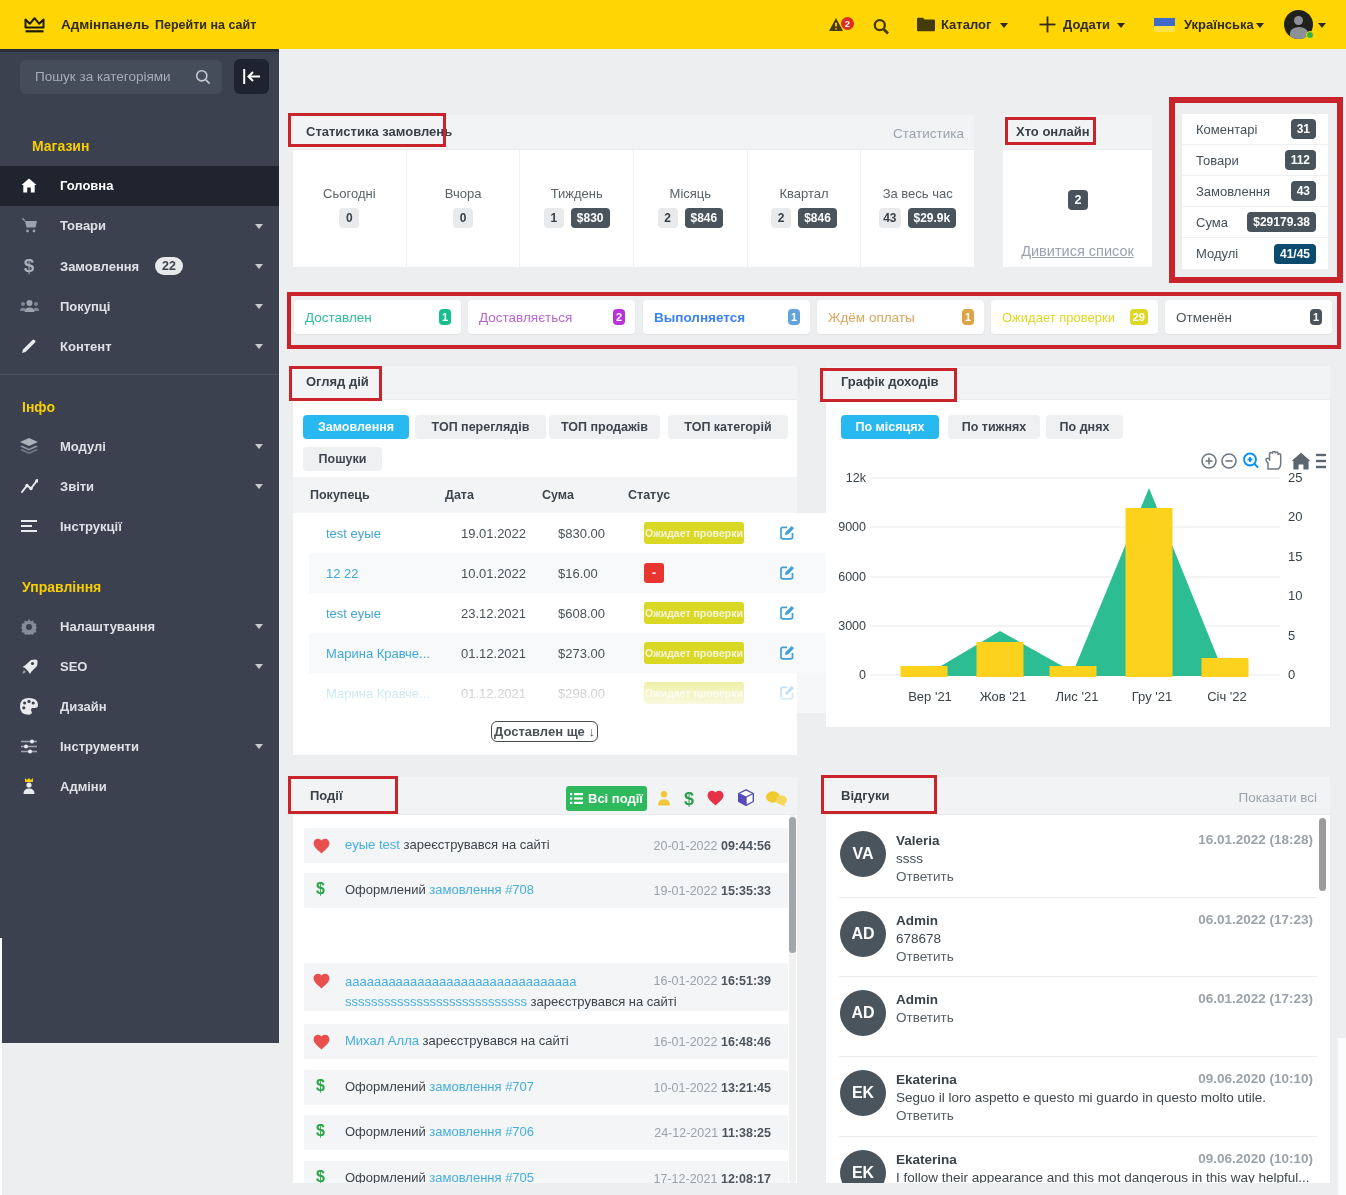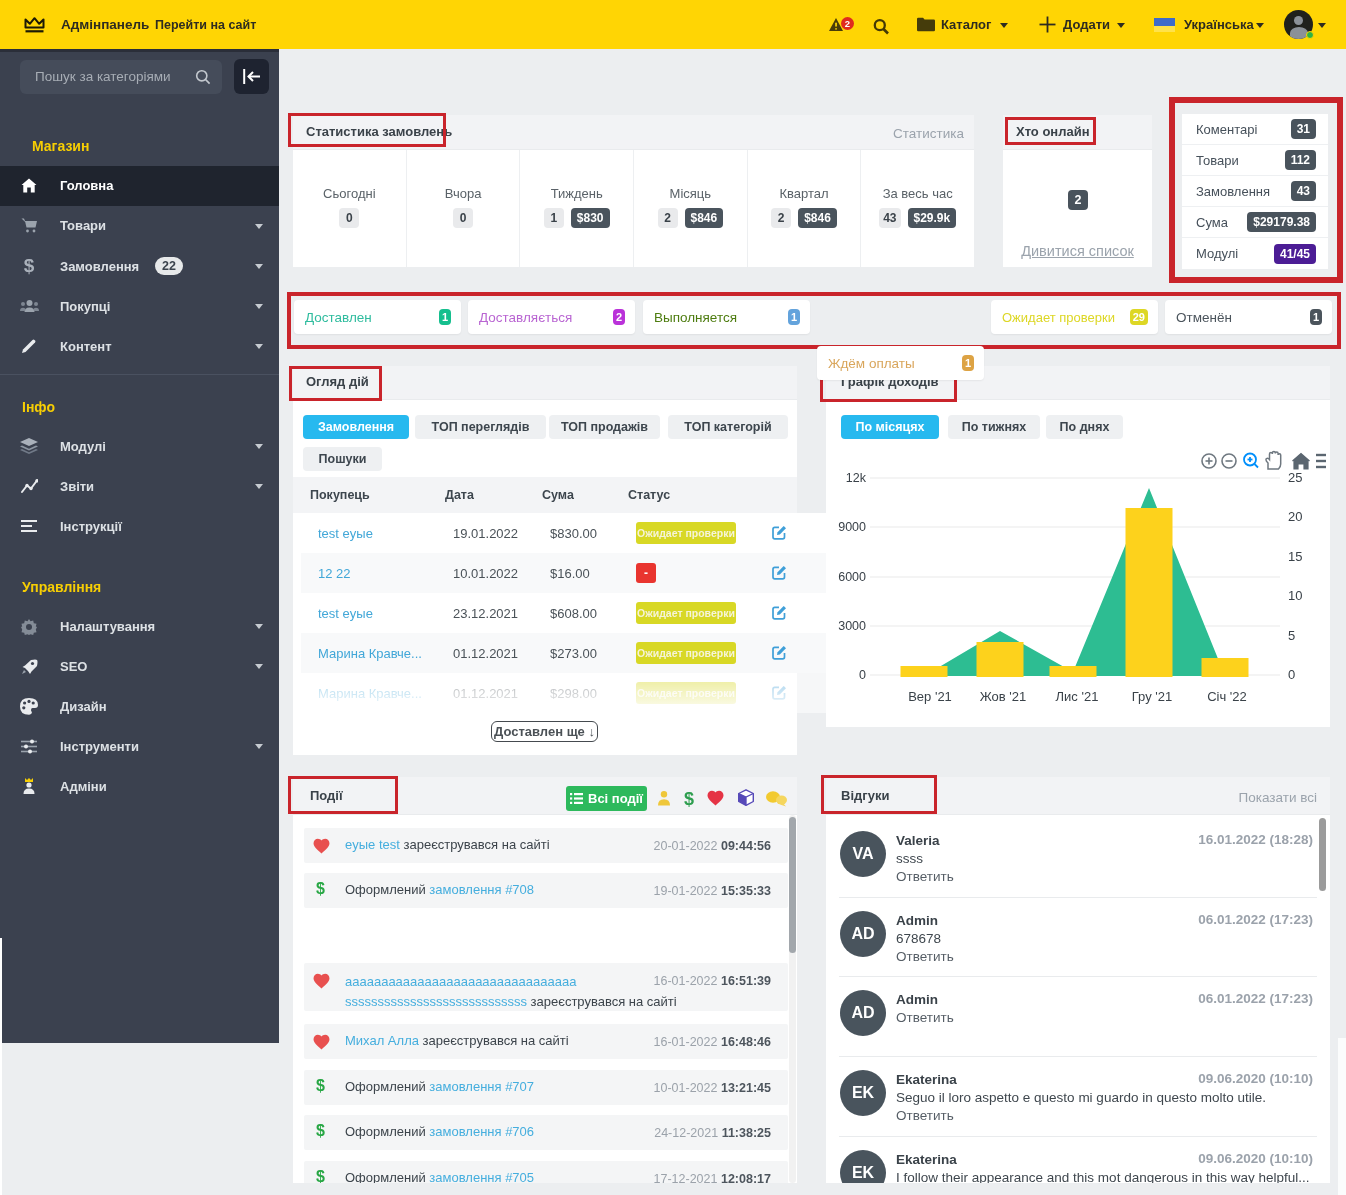--- a/index.html
+++ b/index.html
@@ -19,21 +19,21 @@
 .cnt { background:#e9eaec; color:#3a4249; font-weight:bold; font-size:12px; border-radius:4px; height:20px; min-width:20px; padding:0 4px; display:inline-flex; align-items:center; justify-content:center; }
 .mny { background:#4a545d; color:#fff; font-weight:bold; font-size:12px; border-radius:4px; height:20px; padding:0 6px; display:inline-flex; align-items:center; justify-content:center; }
 .rs-row { height:31px; display:flex; align-items:center; justify-content:space-between; padding:0 12px 0 14px; border-bottom:1px solid #eef0f2; font-size:13px; color:#46505a; }
 .rsb { height:20px; padding:0 6px; min-width:14px; font-size:12px; }
 .pill { position:absolute; top:300px; width:167px; height:34px; background:#fff; border-radius:4px; box-shadow:0 1px 2px rgba(0,0,0,0.06); display:flex; align-items:center; justify-content:space-between; padding:0 10px 0 11px; font-size:13.5px; white-space:nowrap; z-index:10; }
 .pb { min-width:11px; height:16px; padding:0 3px; border-radius:4px; color:#fff; font-size:11px; font-weight:bold; display:inline-flex; align-items:center; justify-content:center; }
 .tab { position:absolute; height:24px; border-radius:4px; background:#eef0f2; color:#3d464e; font-size:12.5px; font-weight:bold; display:flex; align-items:center; justify-content:center; }
 .tab-a { background:#27b9ef; color:#fff; }
 .thead { background:#f3f4f6; font-size:12.5px; font-weight:bold; color:#3d464e; }
 .thead span { position:absolute; top:11px; }
-.trow { position:absolute; left:8px; width:580px; height:40px; font-size:13px; }
+.trow { position:absolute; left:16px; width:580px; height:40px; font-size:13px; }
 .trow span { position:absolute; top:13px; }
 .tlink { left:17px; color:#42a7d8; }
 .td1 { left:152px; color:#4a5258; }
 .td2 { left:249px; color:#4a5258; }
 .ybadge { left:335px; top:9px !important; width:100px; height:22px; background:#d8d825; border-radius:3px; color:#f6f4d8; font-size:10.5px; font-weight:bold; display:flex; align-items:center; justify-content:center; }
 .rbadge { left:335px; top:10px !important; width:20px; height:20px; background:#e9352f; border-radius:3px; color:#fff; font-size:12px; font-weight:bold; display:flex; align-items:center; justify-content:center; }
 .eicon { left:470px; top:11px !important; width:17px; height:17px; background:none; }
 .ev-row { position:absolute; left:11px; width:484px; height:35px; background:#f4f5f6; border-radius:2px; }
 .ev-ic { position:absolute; left:9px; top:10px; }
 .ev-tx { position:absolute; left:41px; top:9px; font-size:13px; color:#3c444b; }
@@ -300,39 +300,39 @@
   <div class="rs-row">
       <span>Замовлення</span>
       <span class="dark-badge rsb">43</span>
     </div>
   <div class="rs-row">
       <span>Сума</span>
       <span class="dark-badge rsb">$29179.38</span>
     </div>
   <div class="rs-row" style="border-bottom:none;">
       <span>Модулі</span>
-      <span class="dark-badge rsb" style="background:#4c1d95;">41/45</span>
+      <span class="dark-badge rsb" style="background:#0c4a6e;">41/45</span>
     </div>
 </div>
 <div class="redbox" style="left:1169px;top:97px;width:174px;height:186px;border-width:6px;"></div>
 
 <div class="redbox" style="left:287px;top:292px;width:1054px;height:57px;border-width:4px;"></div>
 <div class="pill" style="left:294px;">
     <span style="color:#2fbc9e;">Доставлен</span>
     <span class="pb" style="background:#15bf8e;">1</span>
   </div>
 <div class="pill" style="left:468px;">
     <span style="color:#b965d2;">Доставляється</span>
     <span class="pb" style="background:#ba32d9;">2</span>
   </div>
 <div class="pill" style="left:643px;">
-    <span style="color:#4d7c0f;">Выполняется</span>
+    <span style="color:#3b82f6;font-weight:bold;">Выполняется</span>
     <span class="pb" style="background:#63a3dc;">1</span>
   </div>
-<div class="pill" style="left:817px;margin-top:46px;">
+<div class="pill" style="left:817px;">
     <span style="color:#d9a65c;">Ждём оплаты</span>
     <span class="pb" style="background:#dda344;">1</span>
   </div>
 <div class="pill" style="left:991px;">
     <span style="color:#ddd725;font-size:13px;">Ожидает проверки</span>
     <span class="pb" style="background:#ddd725;">29</span>
   </div>
 <div class="pill" style="left:1165px;">
     <span style="color:#4b545c;">Отменён</span>
     <span class="pb" style="background:#4b545c;">1</span>

